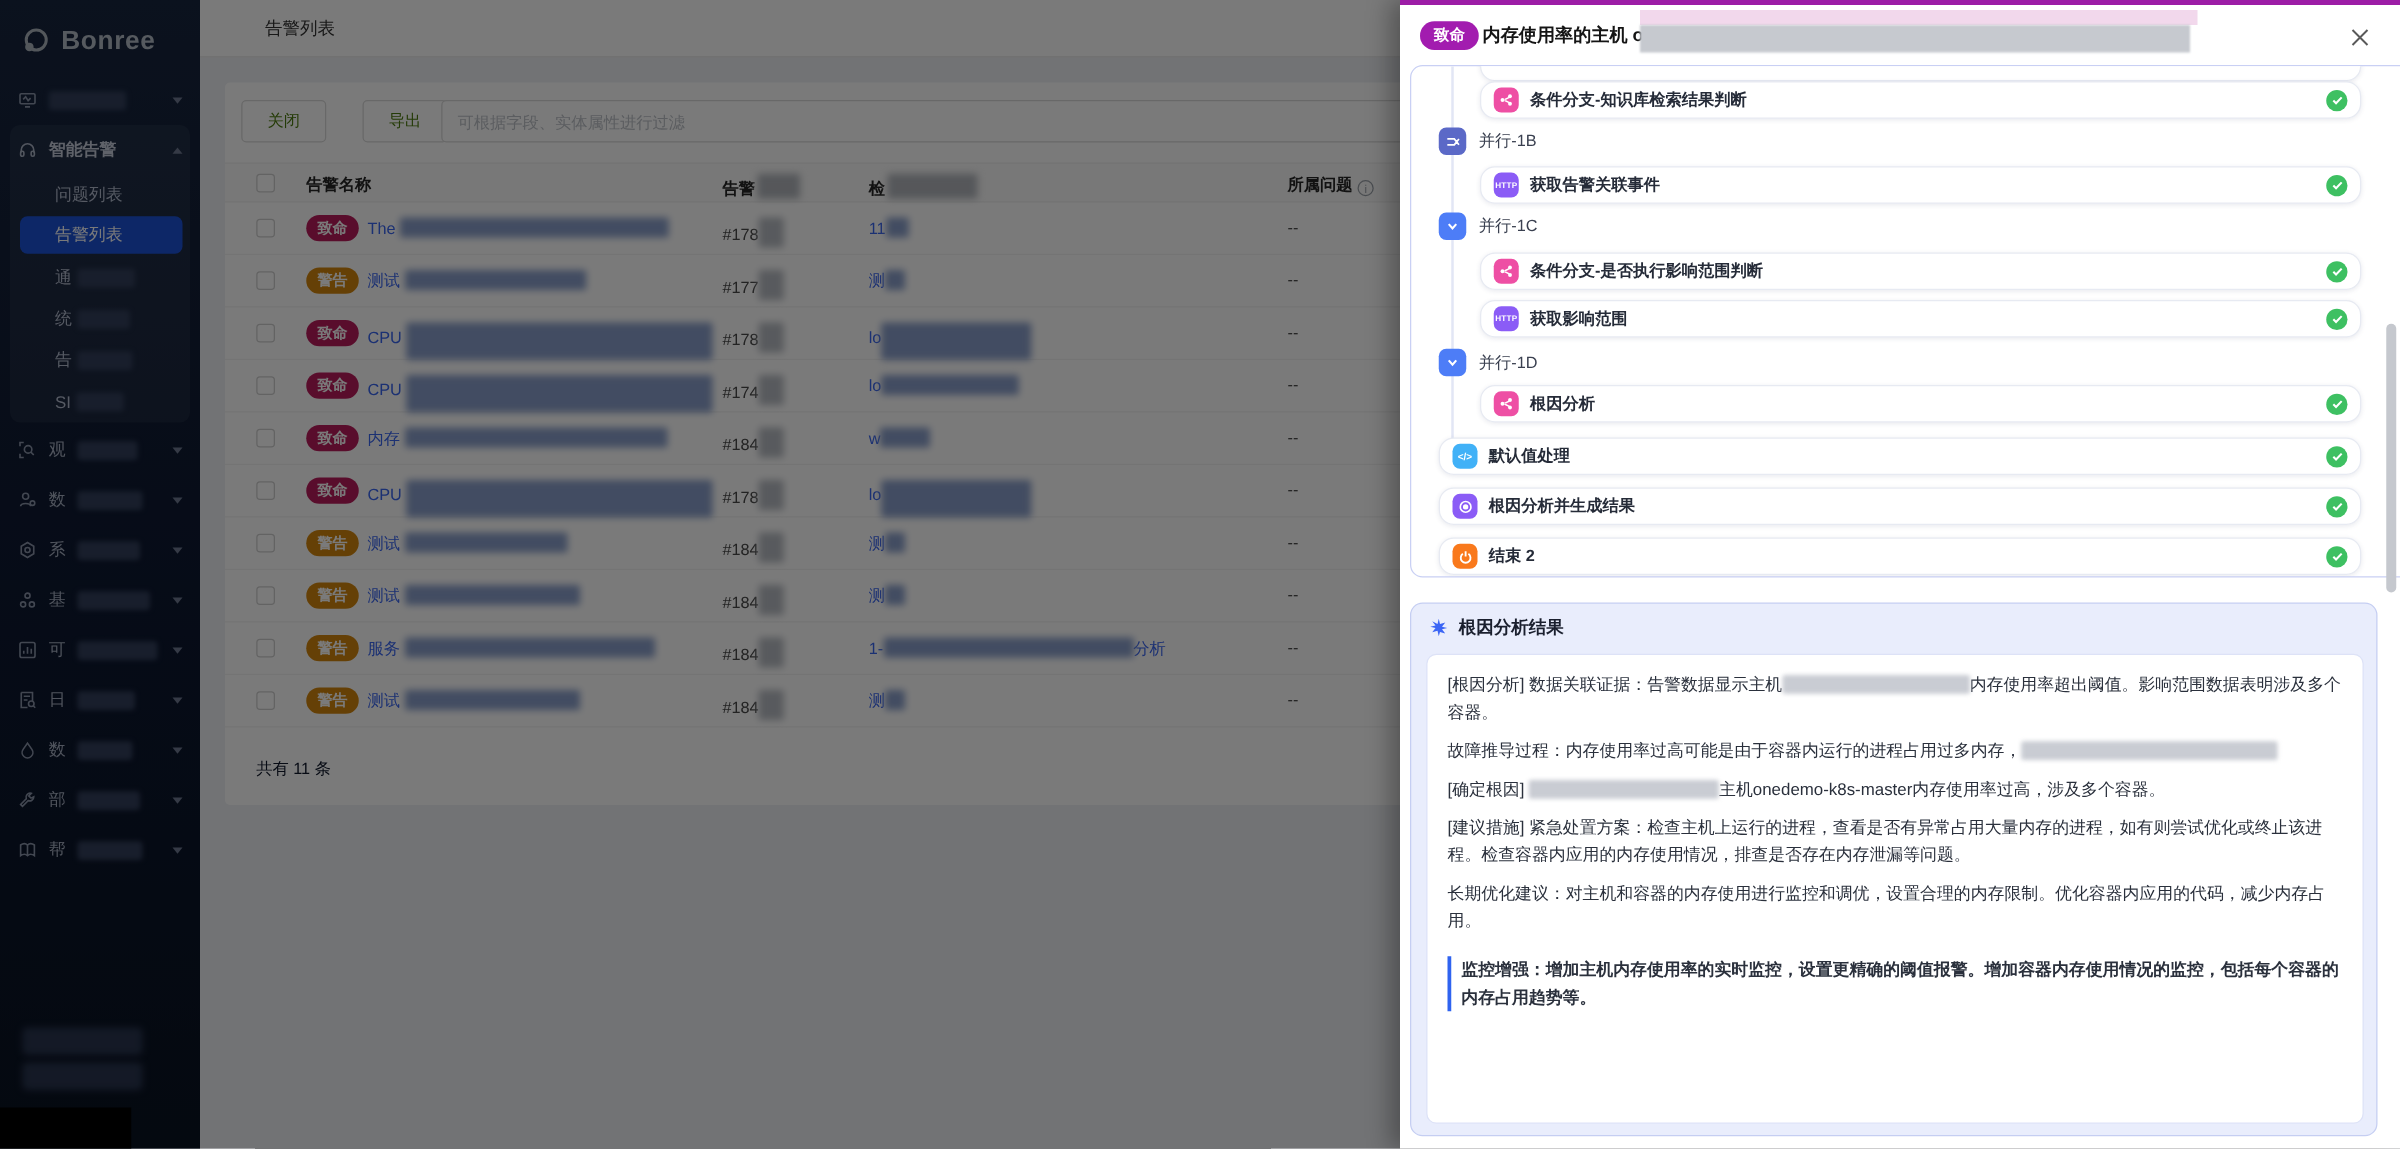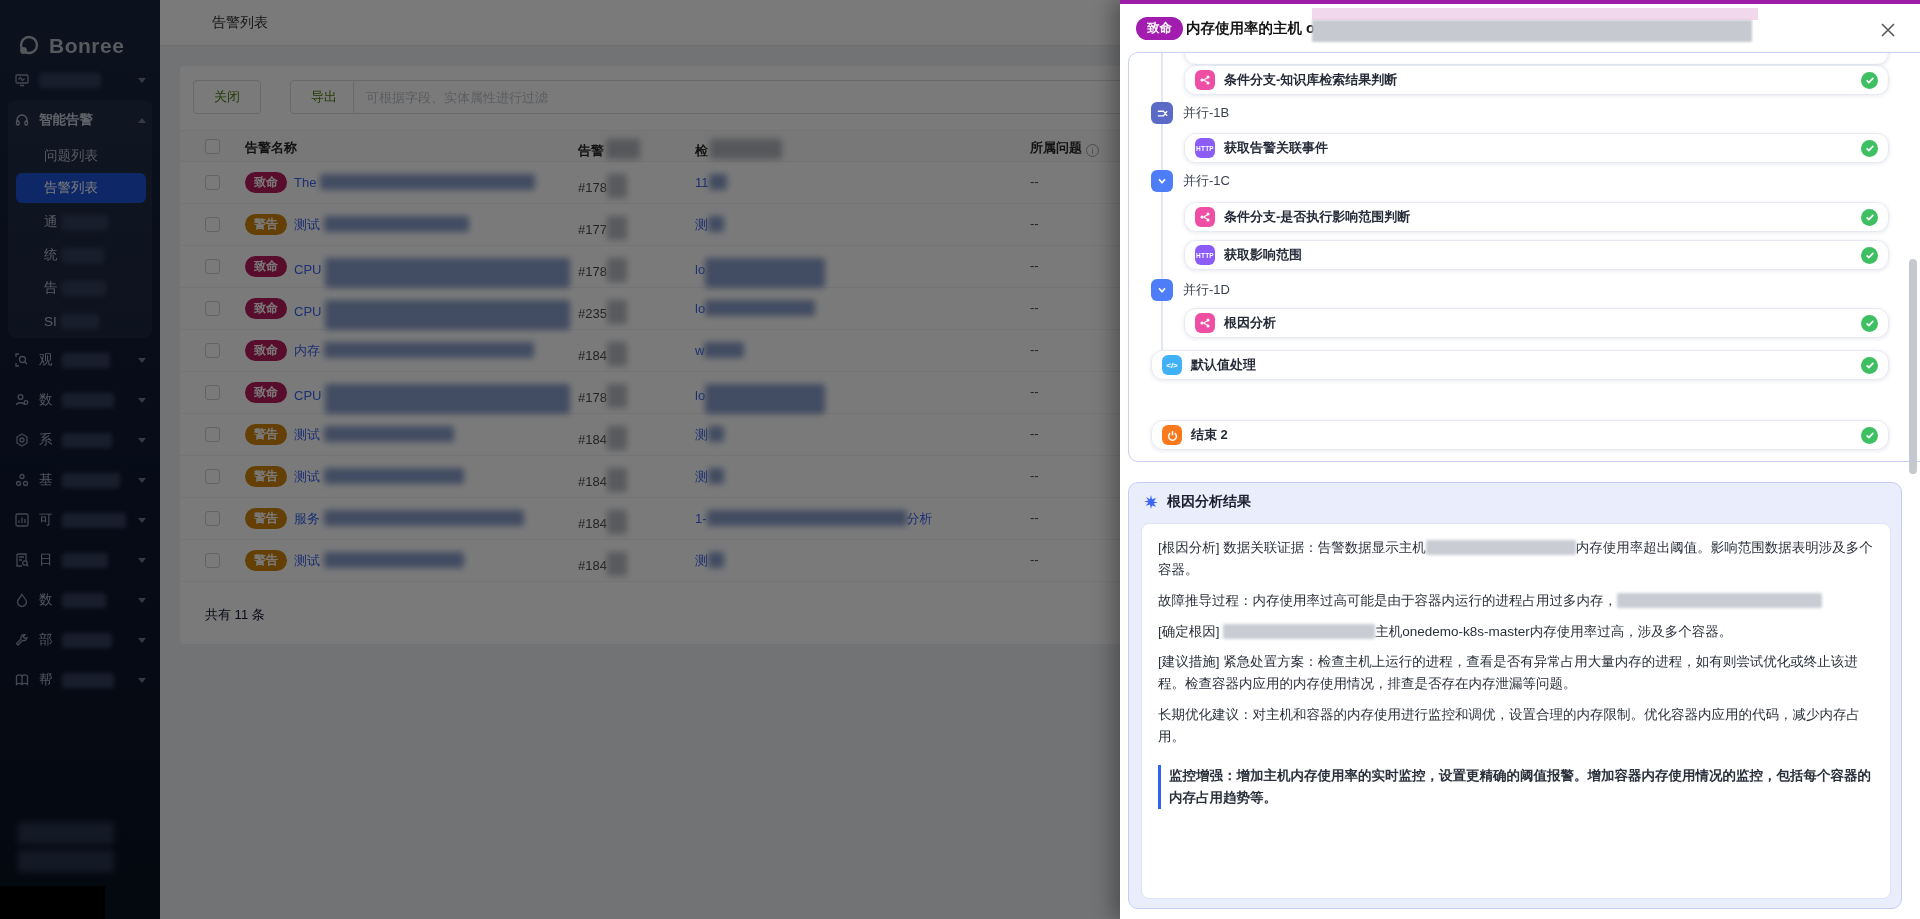--- a/index.html
+++ b/index.html
@@ -2,21 +2,21 @@
 <html><head>
 <meta charset="utf-8">
 <style>
   * { box-sizing: border-box; margin: 0; padding: 0; }
   html,body { width:1920px; height:919px; overflow:hidden; }
   body { font-family:"Liberation Sans","DejaVu Sans",sans-serif; background:#f0f2f5; position:relative; }
 
   
   .sidebar { position:absolute; left:0; top:0; width:160px; height:919px;
     background:linear-gradient(180deg,#18263f 0%, #0d1830 55%, #0a1322 100%); z-index:10; }
-  .logo-row { display:flex; align-items:center; gap:7px; padding:33px 14px 12px 16px; }
+  .logo-row { display:flex; align-items:center; gap:7px; padding:20px 14px 12px 16px; }
   .logo-text { color:#b4bcc6; font-size:21px; font-weight:700; letter-spacing:.5px; }
   .nav-item { position:absolute; left:0; width:160px; height:36px; display:flex; align-items:center;
     gap:9px; padding:0 14px; color:#a7b0c2; font-size:13.5px; }
   .nav-item .chev { margin-left:auto; }
   .chev { width:0; height:0; border-left:4px solid transparent; border-right:4px solid transparent;
     border-top:5px solid #6f7a92; }
   .chev.up { border-top:none; border-bottom:5px solid #6f7a92; }
   .sb-redact { display:inline-block; height:15px; border-radius:3px; background:#33405c; filter:blur(2px); }
   .subpanel { position:absolute; left:8px; top:100px; width:144px; height:238px;
     background:rgba(255,255,255,0.05); border-radius:8px; }
@@ -312,21 +312,21 @@
     <span class="cell" style="left:114px"><a class="lnk" href="#">CPU</a> <span class="rd-b tall" style="width:245px"></span></span>
     <span class="cell" style="left:398px"><span>#178</span><span class="rd-g"></span></span>
     <span class="cell" style="left:515px"><a class="lnk" href="#">lo</a><span class="rd-b tall" style="width:120px"></span></span>
     <span class="cell" style="left:850px">--</span>
   </div>
 
   <div class="t-row" style="top:222px">
     <span class="cb"></span>
     <span class="badge crit">致命</span>
     <span class="cell" style="left:114px"><a class="lnk" href="#">CPU</a> <span class="rd-b tall" style="width:245px"></span></span>
-    <span class="cell" style="left:398px"><span>#235</span><span class="rd-g"></span></span>
+    <span class="cell" style="left:398px"><span>#174</span><span class="rd-g"></span></span>
     <span class="cell" style="left:515px"><a class="lnk" href="#">lo</a><span class="rd-b" style="width:110px"></span></span>
     <span class="cell" style="left:850px">--</span>
   </div>
 
   <div class="t-row" style="top:264px">
     <span class="cb"></span>
     <span class="badge crit">致命</span>
     <span class="cell" style="left:114px"><a class="lnk" href="#">内存</a> <span class="rd-b" style="width:210px"></span></span>
     <span class="cell" style="left:398px"><span>#184</span><span class="rd-g"></span></span>
     <span class="cell" style="left:515px"><a class="lnk" href="#">w</a><span class="rd-b" style="width:40px"></span></span>
@@ -502,22 +502,36 @@
     <div class="wf-card lvl0" style="top:297px">
       <span class="nico ic-code">&lt;/&gt;</span>
       <span class="wf-label">默认值处理</span>
       <span class="wf-check">
           <svg width="10" height="10" viewBox="0 0 12 12" fill="none" stroke="#fff" stroke-width="2">
             <path d="M2 6.5l2.6 2.6L10 3.5"></path>
           </svg>
         </span>
     </div>
 
-
-    <div class="wf-card lvl0" style="top:367px">
+    <div class="wf-card lvl0" style="top:337px">
+      <span class="nico ic-target">
+        <svg width="13" height="13" viewBox="0 0 14 14" fill="none" stroke="#fff" stroke-width="1.4">
+            <circle cx="7" cy="7" r="4.6"></circle>
+            <circle cx="7" cy="7" r="1.6" fill="#fff"></circle>
+          </svg>
+      </span>
+      <span class="wf-label">根因分析并生成结果</span>
+      <span class="wf-check">
+          <svg width="10" height="10" viewBox="0 0 12 12" fill="none" stroke="#fff" stroke-width="2">
+            <path d="M2 6.5l2.6 2.6L10 3.5"></path>
+          </svg>
+        </span>
+    </div>
+
+    <div class="wf-card lvl0" style="top:377px">
       <span class="nico ic-power">
         <svg width="13" height="13" viewBox="0 0 14 14" fill="none" stroke="#fff" stroke-width="1.6">
             <path d="M4.6 4.4a4.2 4.2 0 1 0 4.8 0"></path>
             <path d="M7 2.2v4.4"></path>
           </svg>
       </span>
       <span class="wf-label">结束 2</span>
       <span class="wf-check">
           <svg width="10" height="10" viewBox="0 0 12 12" fill="none" stroke="#fff" stroke-width="2">
             <path d="M2 6.5l2.6 2.6L10 3.5"></path>

